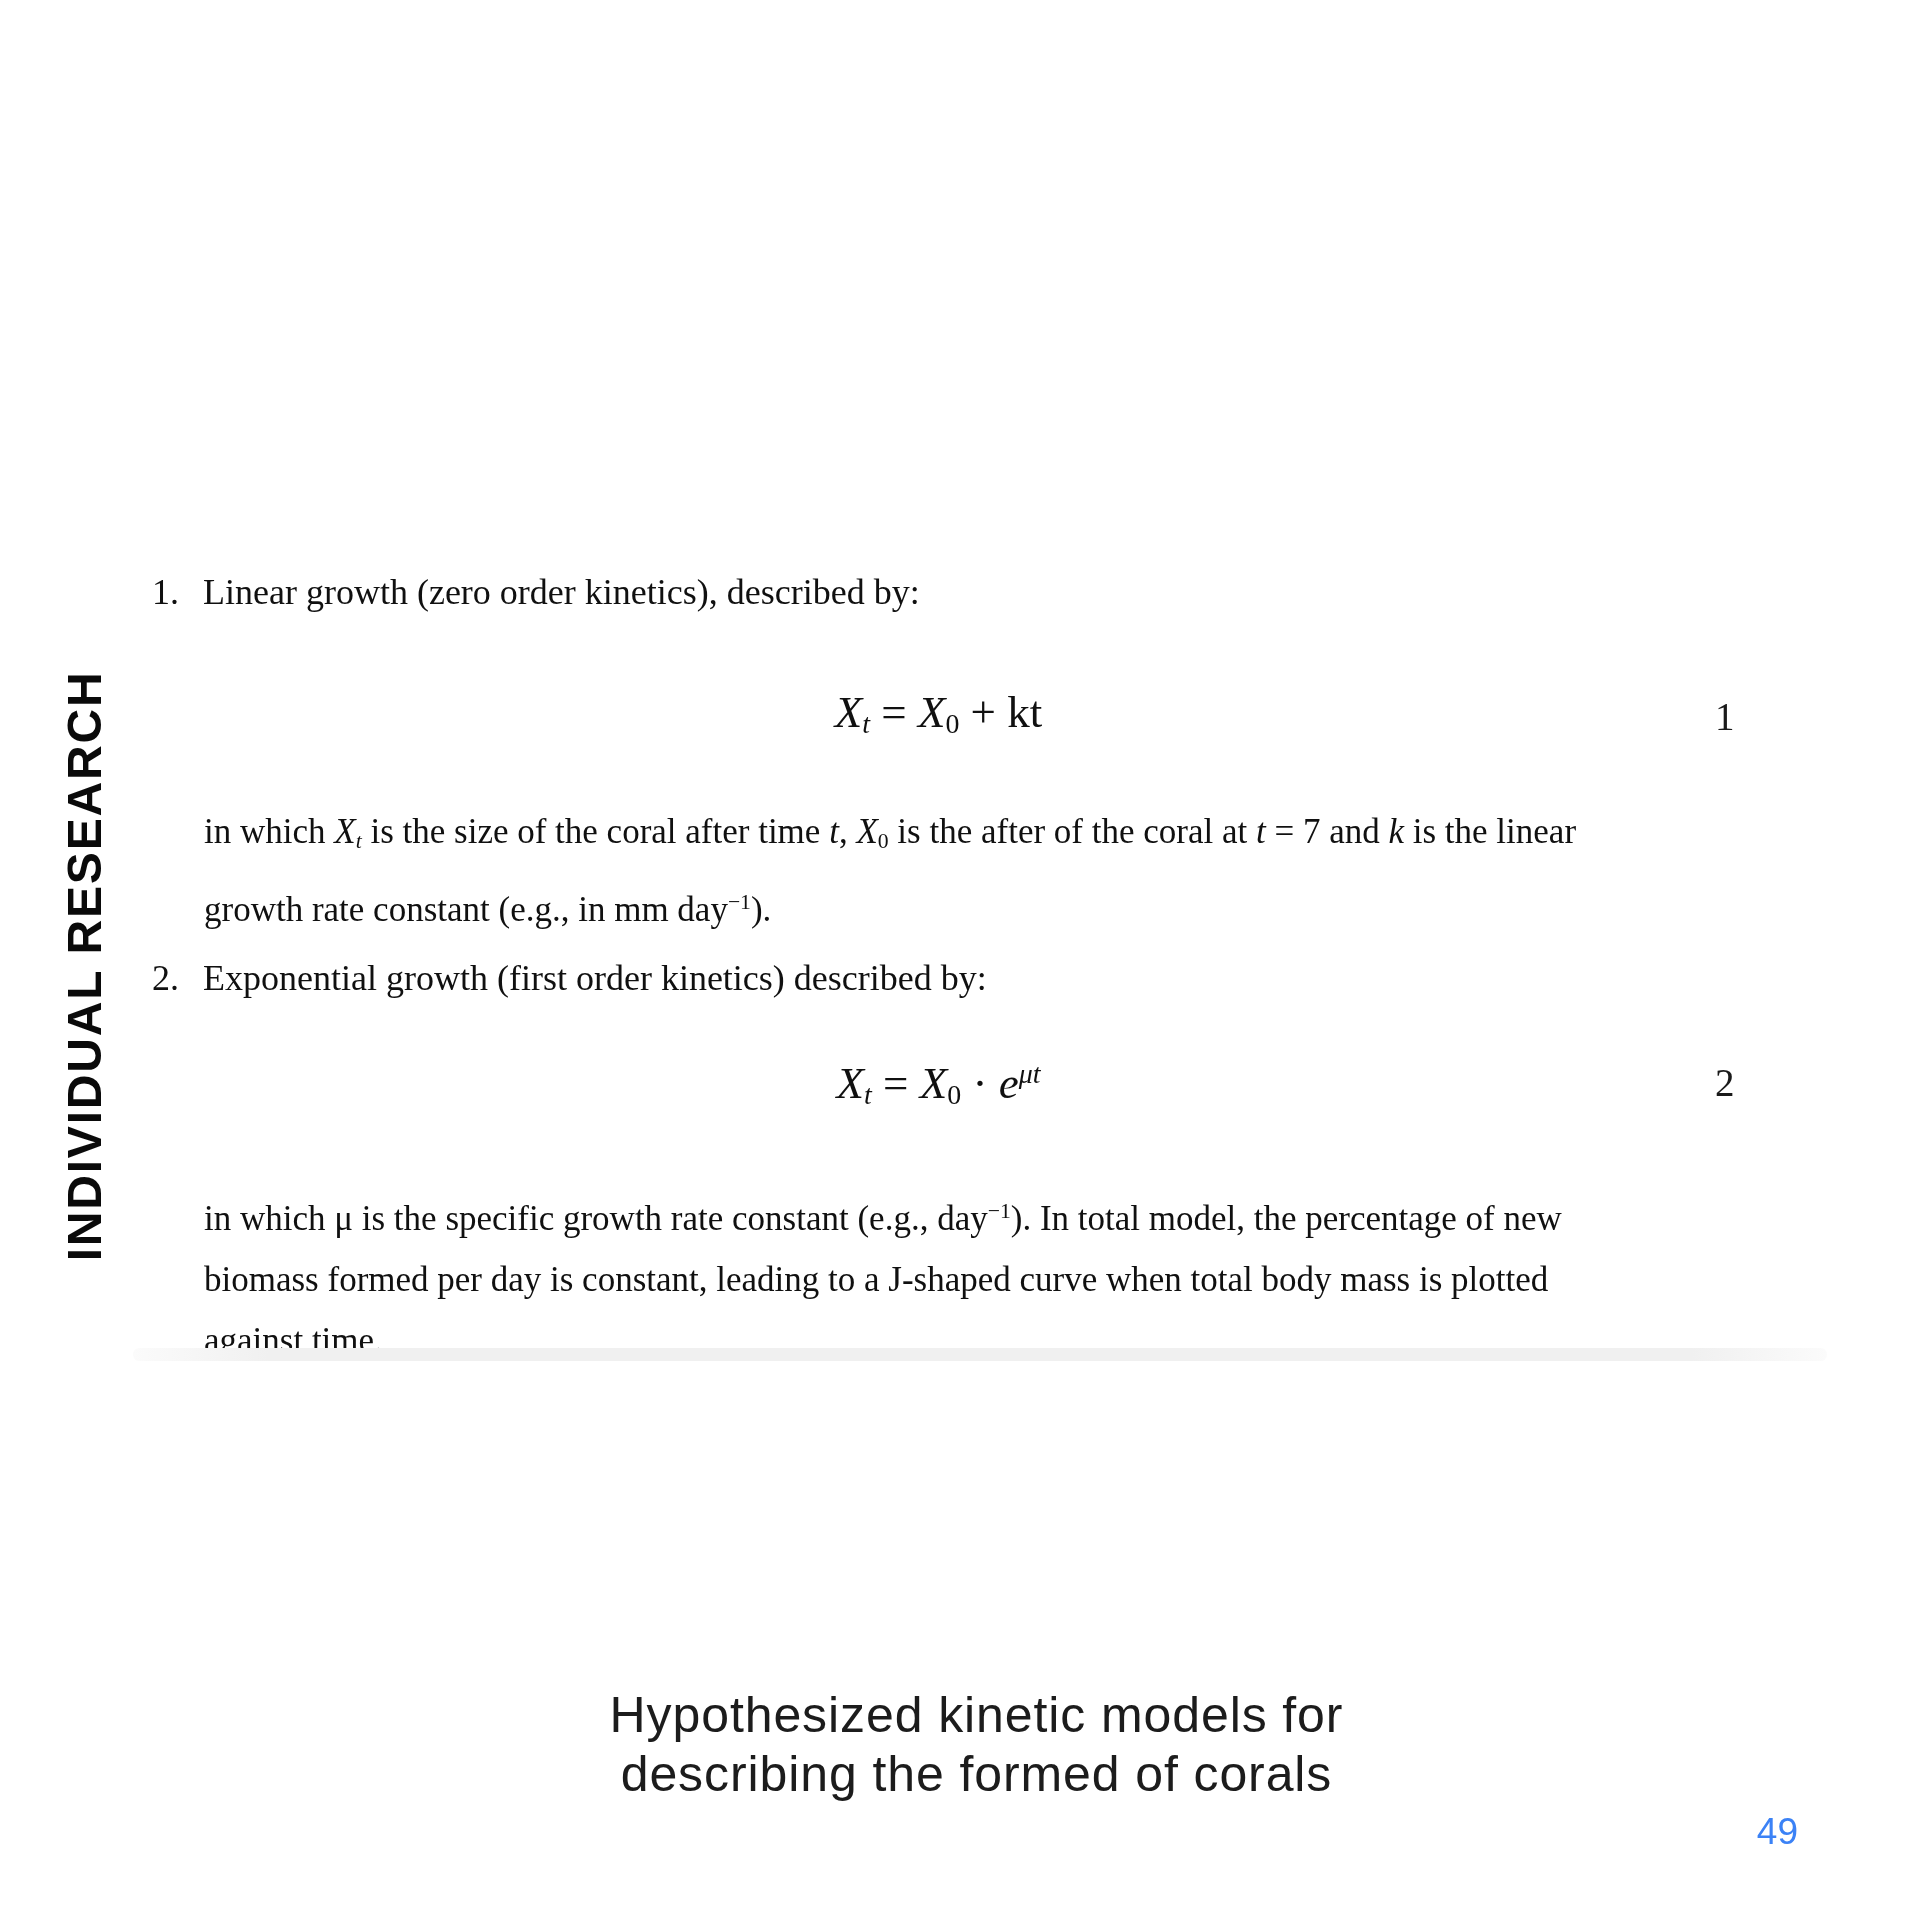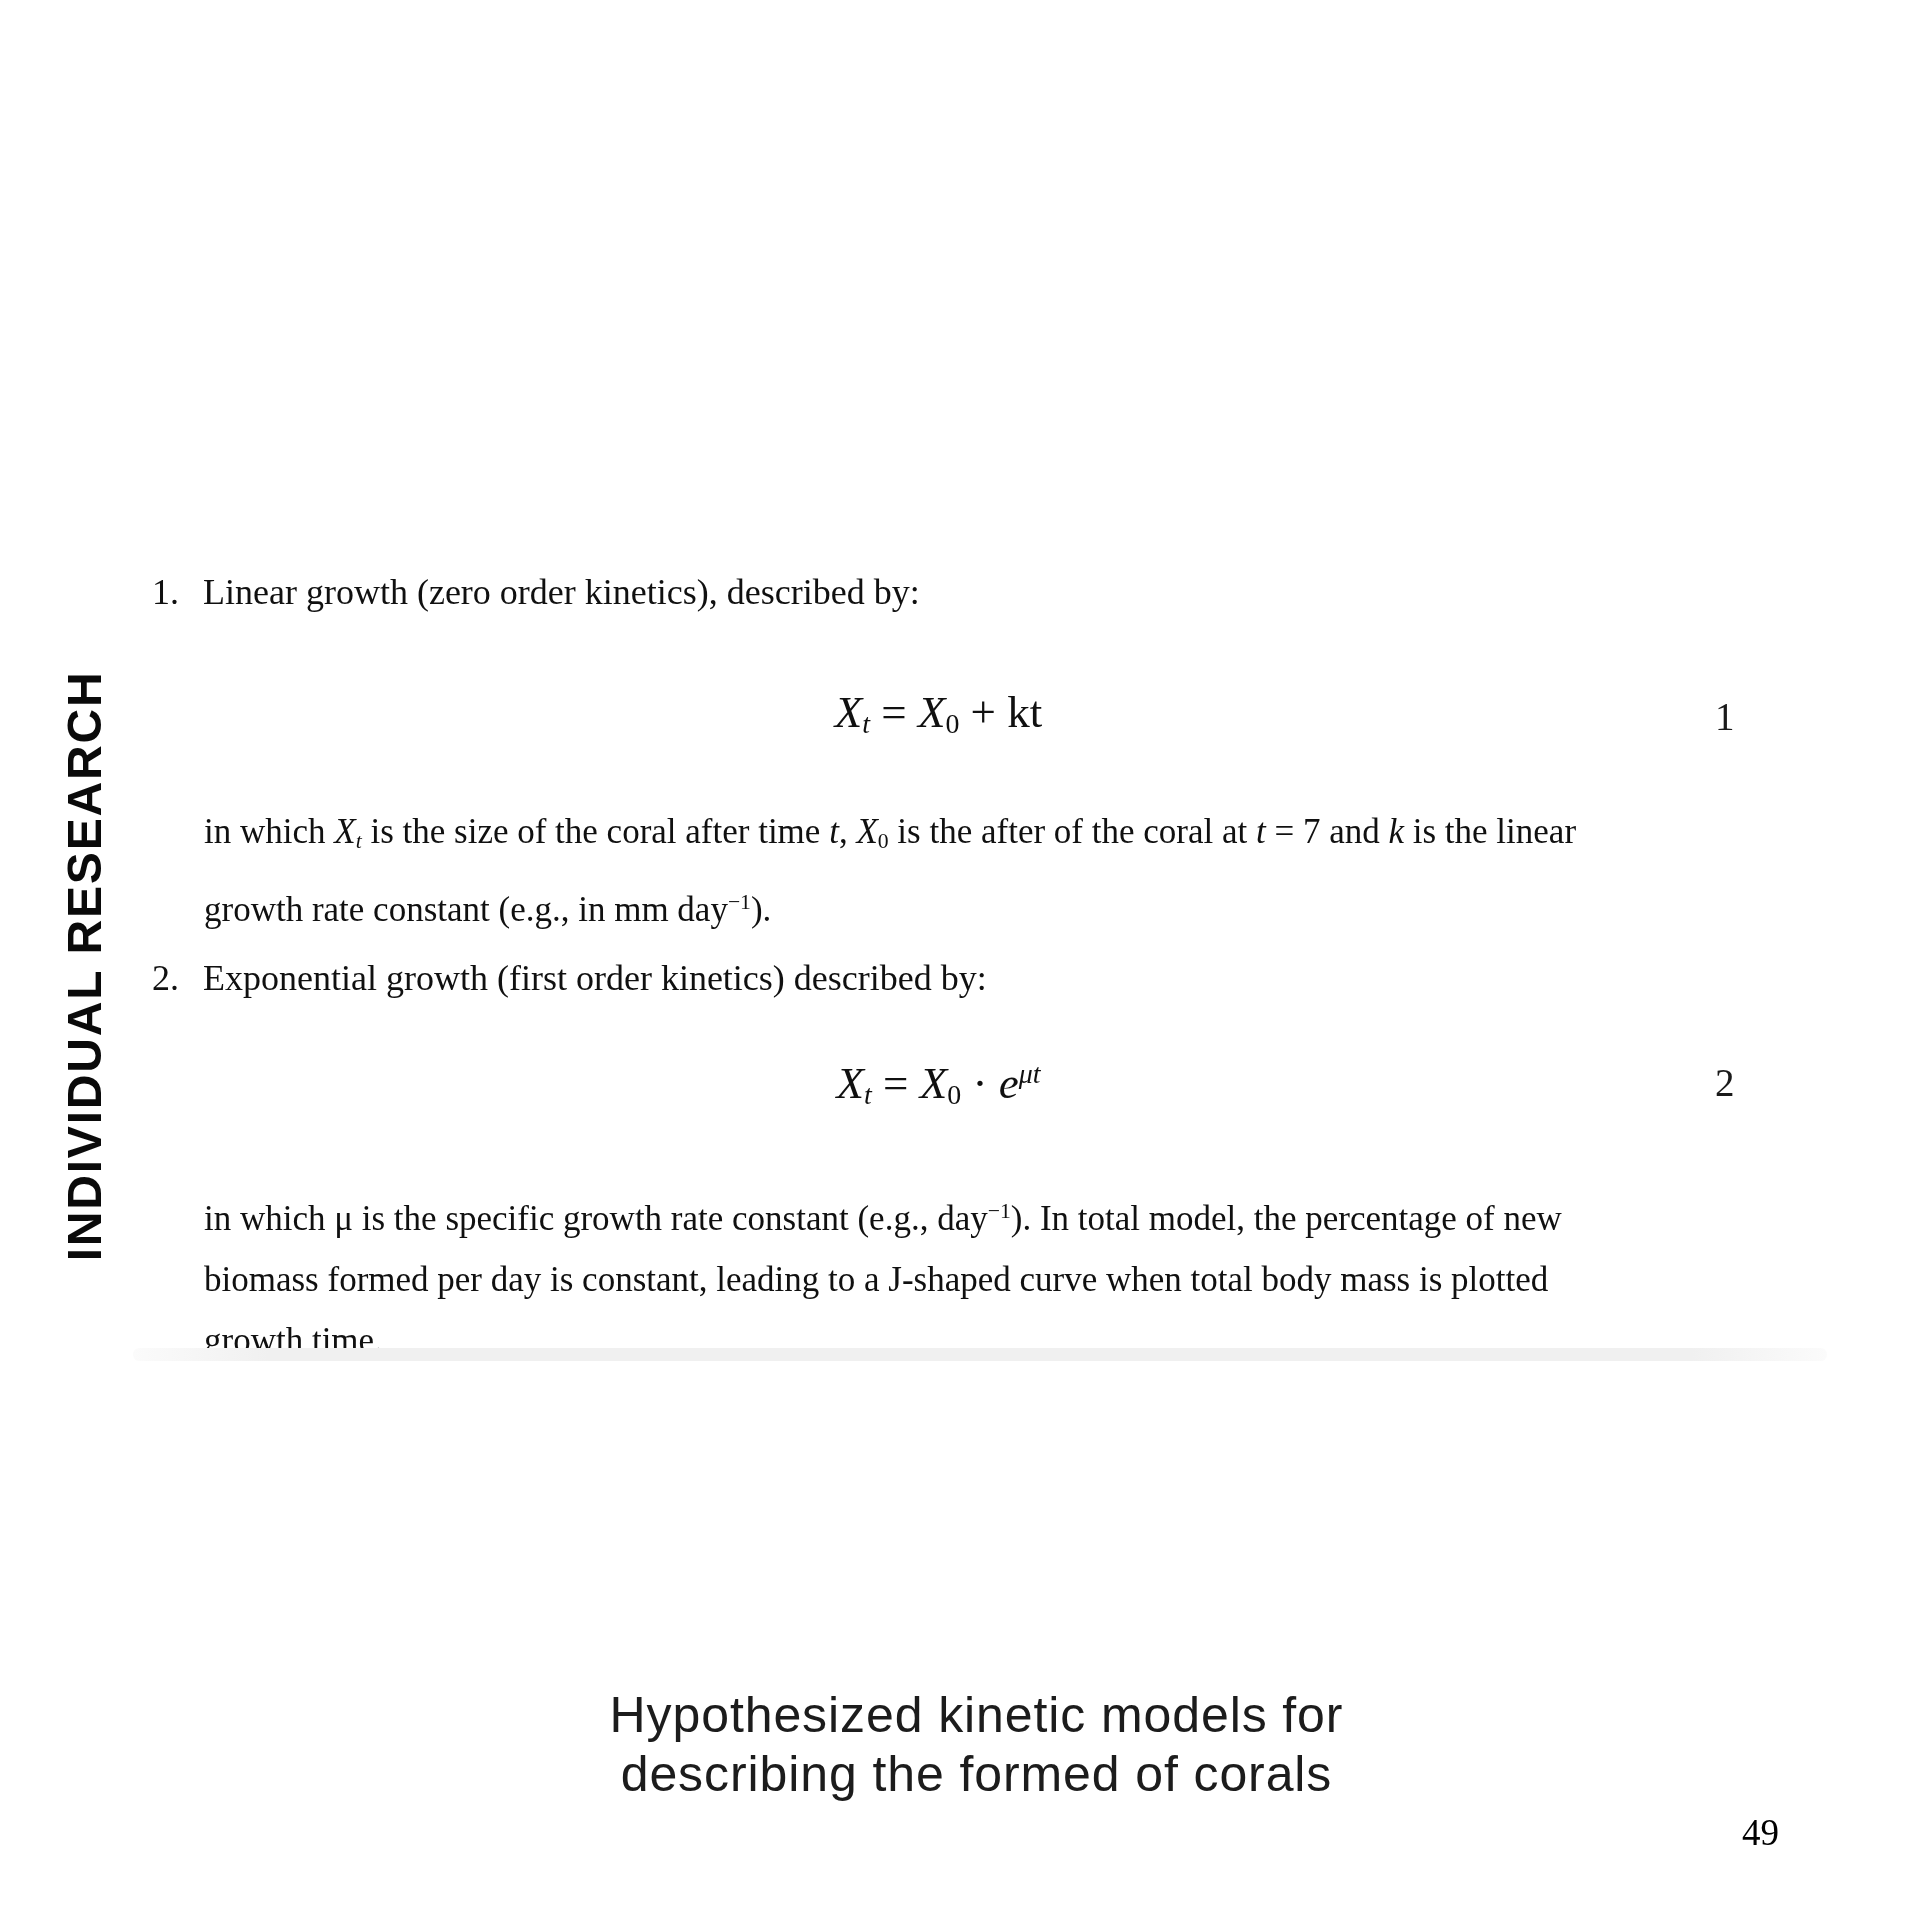--- a/index.html
+++ b/index.html
@@ -26,22 +26,22 @@
   .artifact{
     position:absolute;left:133px;top:1348px;width:1694px;height:13px;border-radius:6.4px;
     background:linear-gradient(to right,#fbfbfb,#f0f0f0 8%,#f0f0f0 92%,#fbfbfb);
   }
   .caption{
     position:absolute;left:14px;top:1686px;width:1925px;text-align:center;
     font-family:"Liberation Sans",sans-serif;font-size:50px;line-height:59px;
     color:#1c1c1c;letter-spacing:0.9px;
   }
   .page-number{
-    position:absolute;right:146px;top:1811px;
-    font-family:Liberation Serif, serif;font-size:37px;color:#000000;
+    position:absolute;right:127px;top:1811px;
+    font-family:Liberation Sans, sans-serif;font-size:37px;color:#3b82f6;
   }
 </style>
 </head>
 <body>
 
 <div class="page">
 
   <div class="sidebar-title">INDIVIDUAL RESEARCH</div>
 
   <div class="heading-row" style="top:571px">
@@ -65,21 +65,21 @@
   </div>
 
   <div class="eq rich" style="top:1056px">
       <div><span class="i">X</span><span class="sub i">t</span><span> = </span><span class="i">X</span><span class="sub">0</span><span> · </span><span class="i">e</span><span class="sup i">μt</span></div>
     </div>
   <div class="eq-num" style="top:1060px">2</div>
 
   <div class="para rich" style="top:1181px">
       <div><span>in which μ is the specific growth rate constant (e.g., day</span><span class="sup">−1</span><span>). In total model, the percentage of new</span></div>
       <div><span>biomass formed per day is constant, leading to a J-shaped curve when total body mass is plotted</span></div>
-      <div><span>growth time.</span></div>
+      <div><span>against time.</span></div>
     </div>
 
   <div class="artifact"></div>
 
   <div class="caption">
     <div>Hypothesized kinetic models for</div>
     <div>describing the formed of corals</div>
   </div>
 
   <div class="page-number">49</div>

